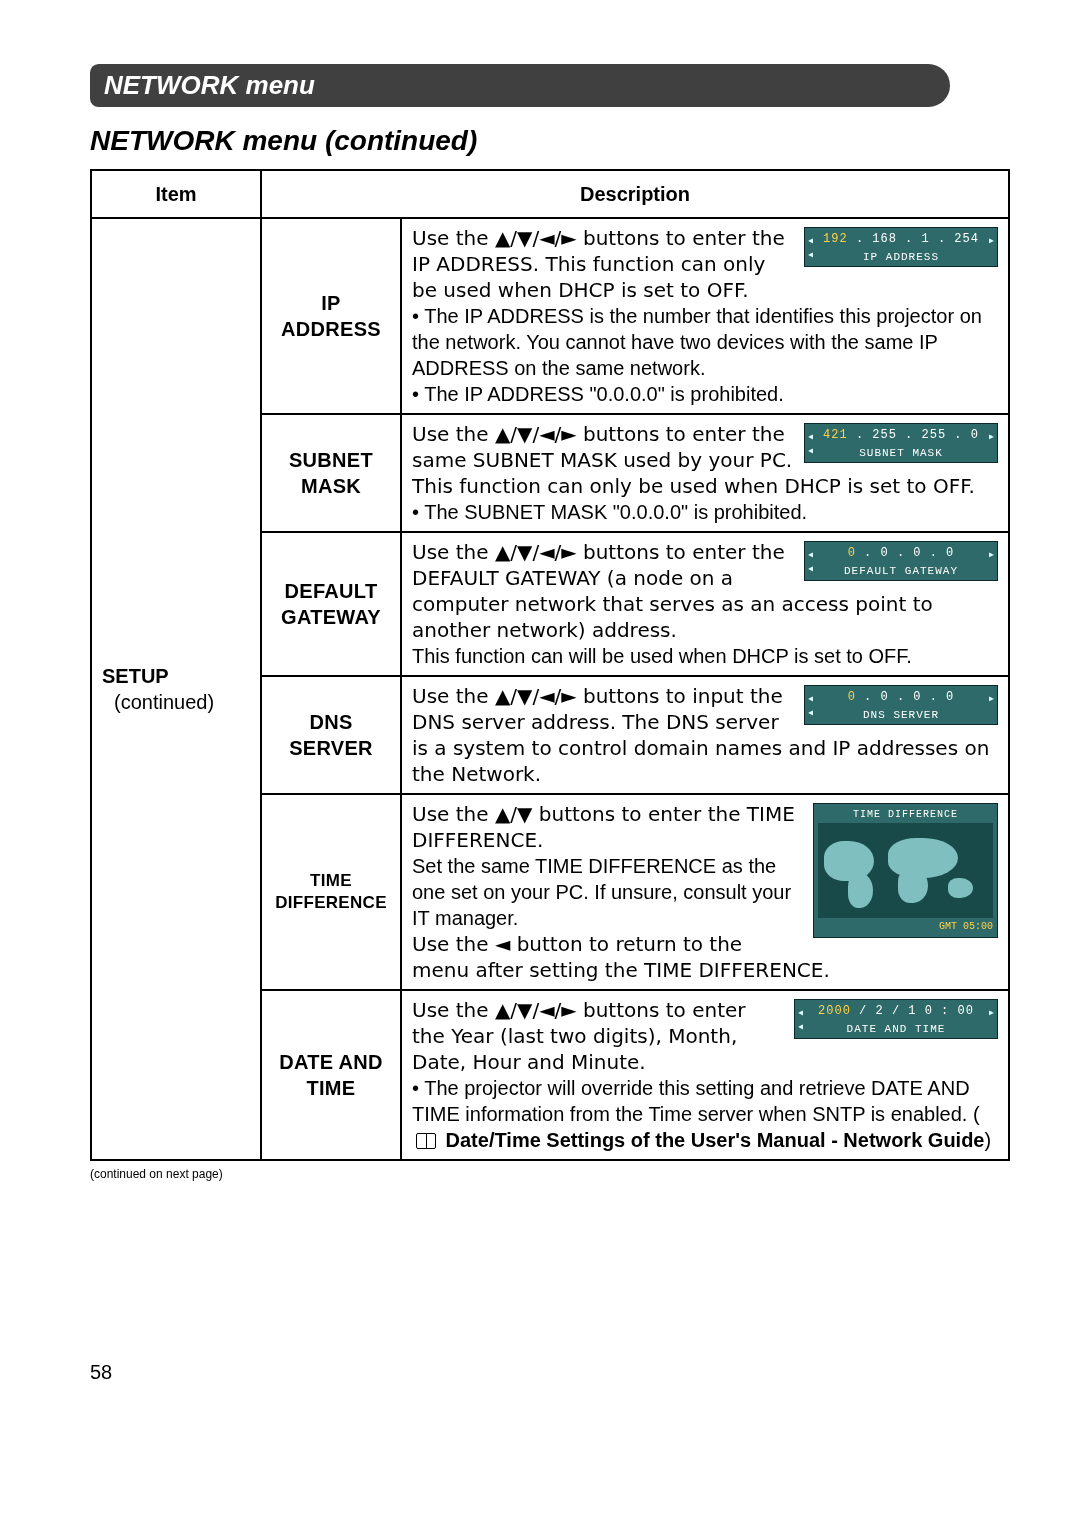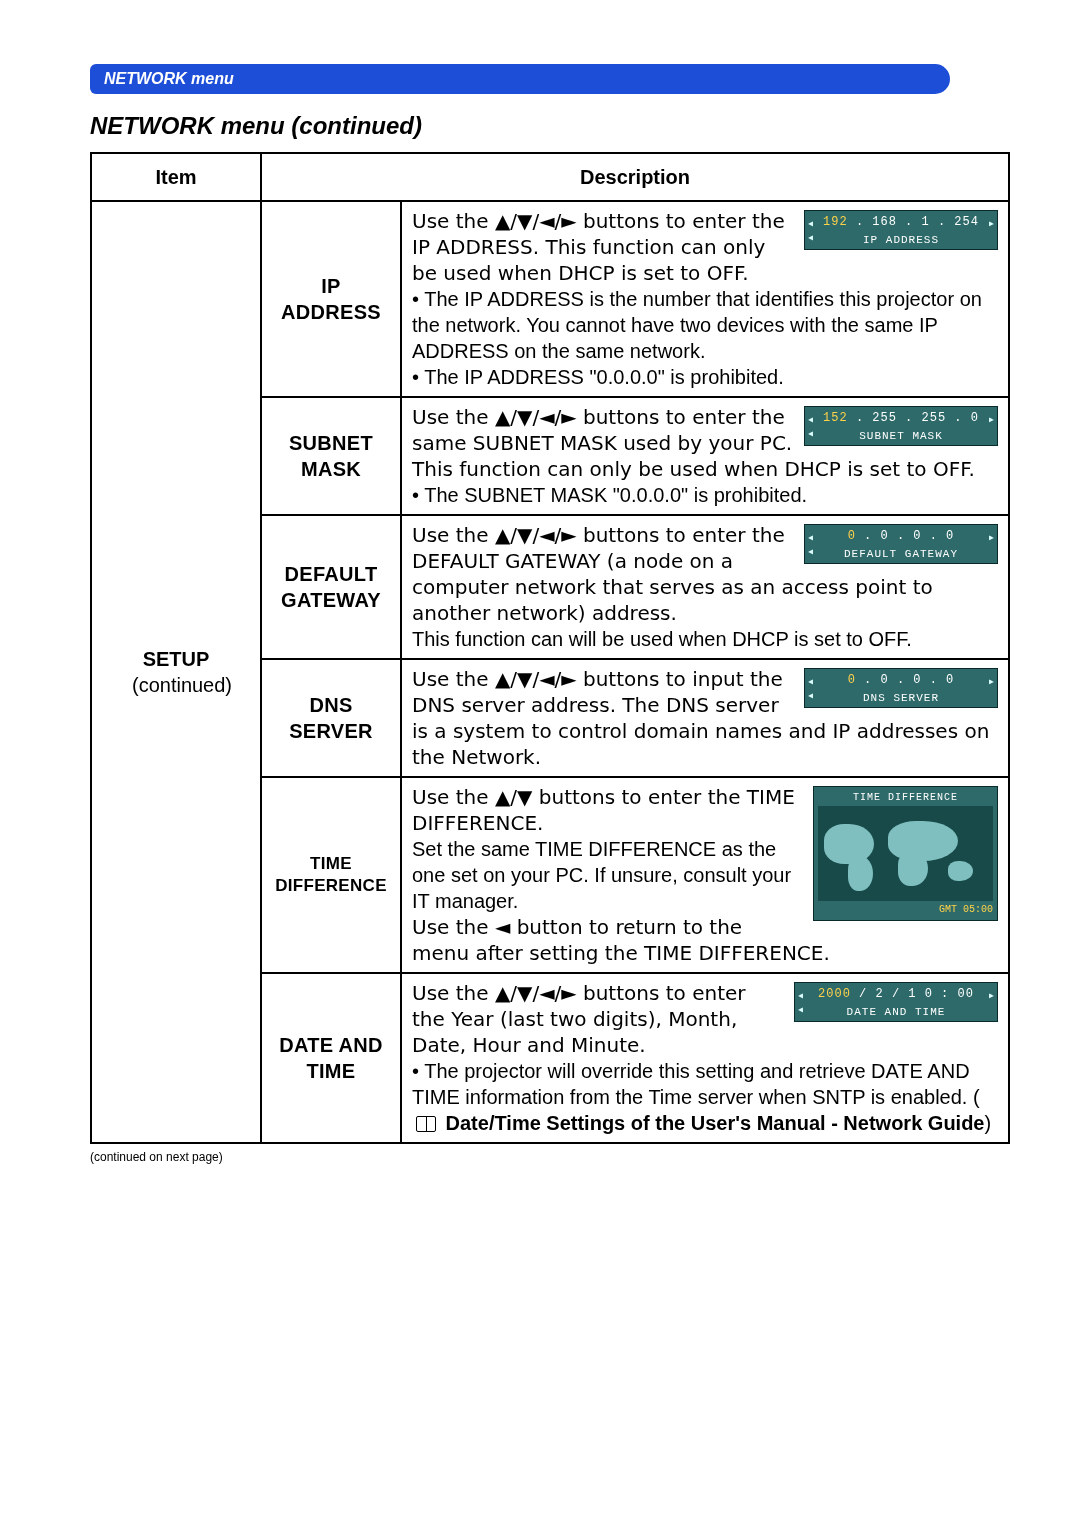--- a/index.html
+++ b/index.html
@@ -7,35 +7,35 @@
     padding: 0;
     background: #fff;
     font-family: Arial, Helvetica, sans-serif;
     width: 1080px;
     color: #000;
   }
   .page {
     padding: 64px 70px 40px 90px;
   }
   .menu-tab {
-    background: #1d4ed8;
+    background: #404040;
     color: #fff;
     font-weight: bold;
     font-style: italic;
     padding: 6px 14px;
     border-radius: 12px 30px 30px 12px;
-    font-size: 16px;
+    font-size: 26px;
     display: inline-block;
     width: 860px;
     box-sizing: border-box;
   }
   .section-heading {
     font-weight: bold;
     font-style: italic;
-    font-size: 24px;
+    font-size: 28px;
     margin: 18px 0 12px 0;
   }
   table.main {
     border-collapse: collapse;
     width: 100%;
     table-layout: fixed;
   }
   table.main th, table.main td {
     border: 2px solid #000;
     vertical-align: middle;
@@ -44,21 +44,21 @@
     line-height: 1.3;
   }
   table.main th {
     text-align: center;
     font-weight: bold;
     padding: 10px 12px;
   }
   .col-item { width: 170px; }
   .col-sub  { width: 140px; }
   .item-label {
-    text-align: center;
+    text-align: left;
     font-weight: bold;
   }
   .item-sub {
     font-weight: normal;
     margin-left: 12px;
   }
   .sub-label {
     text-align: center;
     font-weight: bold;
     font-variant: small-caps;
@@ -204,21 +204,21 @@
       </td>
     </tr>
 
     <tr>
       <td class="sub-label">SUBNET MASK</td>
       <td>
         <div class="osd">
           <span class="arrow-l">◂</span>
           <span class="arrow-r">▸</span>
           <span class="arrow-bl">◂</span>
-          <span class="value"><span class="hl">152</span><span> . 255 . 255 .   0</span></span>
+          <span class="value"><span class="hl">421</span><span> . 255 . 255 .   0</span></span>
           <span class="label">SUBNET MASK</span>
         </div>
         <span class="arrows">Use the ▲/▼/◄/► buttons to enter the same SUBNET MASK used by your PC. This function can only be used when DHCP is set to OFF.</span><br>
         <span>• The SUBNET MASK "0.0.0.0" is prohibited.</span>
       </td>
     </tr>
 
     <tr>
       <td class="sub-label">DEFAULT GATEWAY</td>
       <td>
@@ -280,13 +280,14 @@
         </div>
         <span class="arrows">Use the ▲/▼/◄/► buttons to enter the Year (last two digits), Month, Date, Hour and Minute.</span><br>
         <span>• The projector will override this setting and retrieve DATE AND TIME information from the Time server when SNTP is enabled. (</span><span class="book-icon"></span><span class="bold"> Date/Time Settings of the User's Manual - Network Guide</span><span>)</span>
       </td>
     </tr>
   </tbody>
     </table>
 
   <div class="continued">(continued on next page)</div>
 
+  <div class="page-number">58</div>
 </div>
 
 </body></html>

